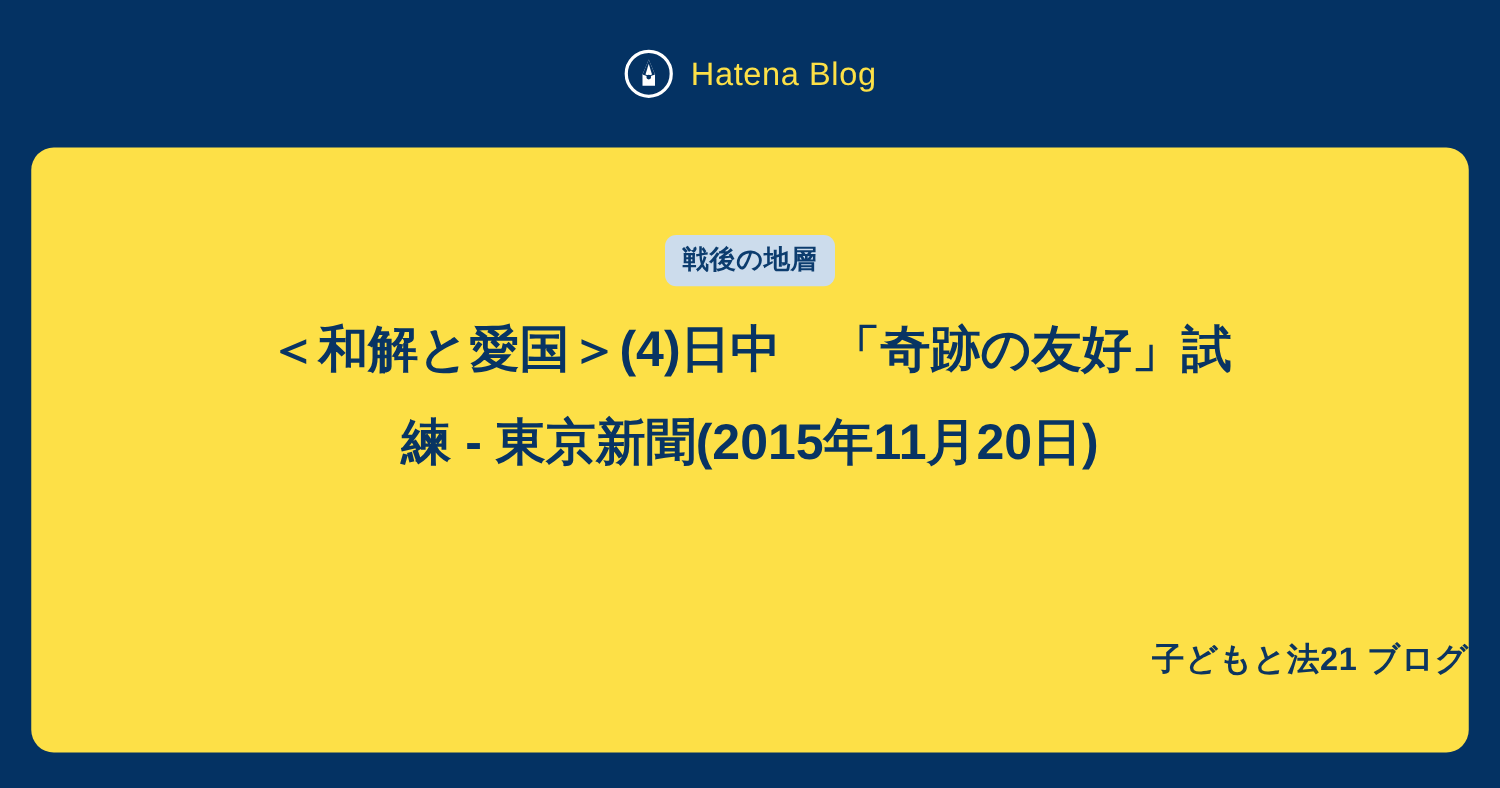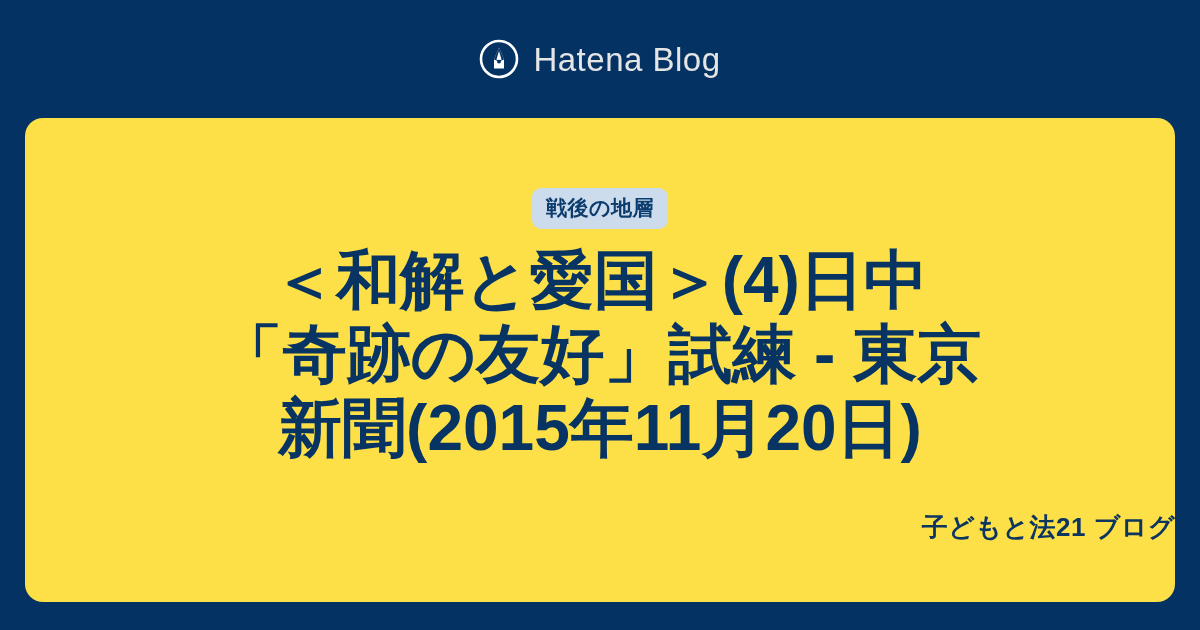--- a/index.html
+++ b/index.html
@@ -34,22 +34,22 @@
     justify-content: center;
     gap: 14px;
   }
   .brand-logo {
     width: 40px;
     height: 40px;
     flex: 0 0 auto;
     display: block;
   }
   .brand-name {
-    color: #e5e5e5;
-    font-size: 33px;
+    color: #fde047;
+    font-size: 26px;
     line-height: 1;
     font-weight: 400;
     letter-spacing: 0.5px;
     white-space: nowrap;
   }
 
   
   .card {
     position: absolute;
     left: 25px;
@@ -74,21 +74,21 @@
     padding: 9px 14px 11px 14px;
     border-radius: 9px;
     white-space: nowrap;
     letter-spacing: 0.5px;
   }
 
   .entry-title {
     margin: 14px 0 0 0;
     padding: 0 60px;
     color: #083463;
-    font-size: 64px;
+    font-size: 40px;
     font-weight: 700;
     line-height: 74px;
     text-align: center;
     letter-spacing: 0px;
     max-width: 900px;
     box-sizing: border-box;
   }
 
   .blog-name {
     position: absolute;

